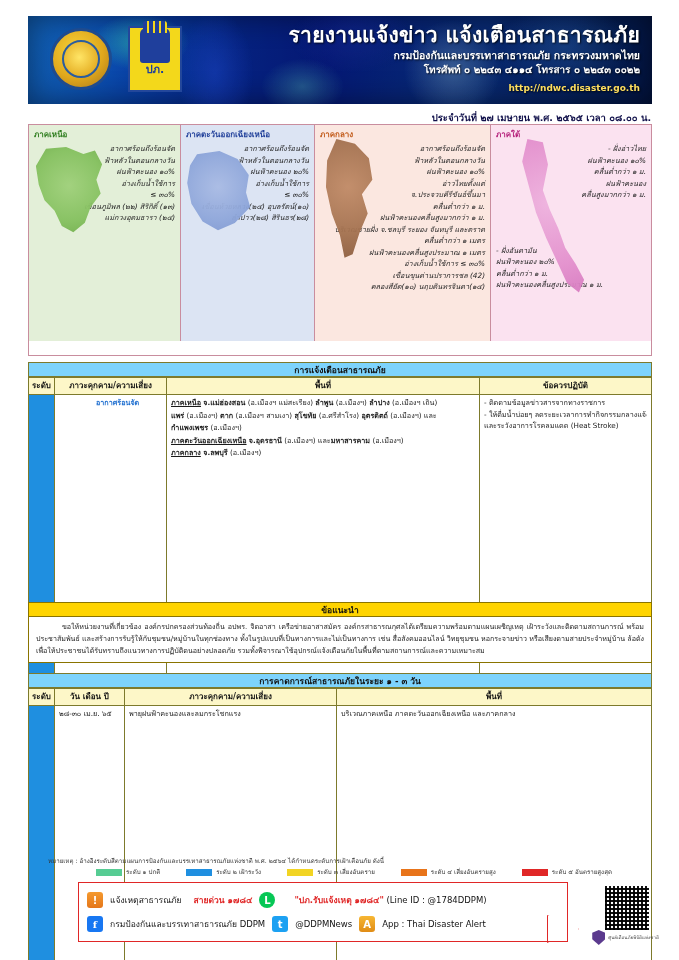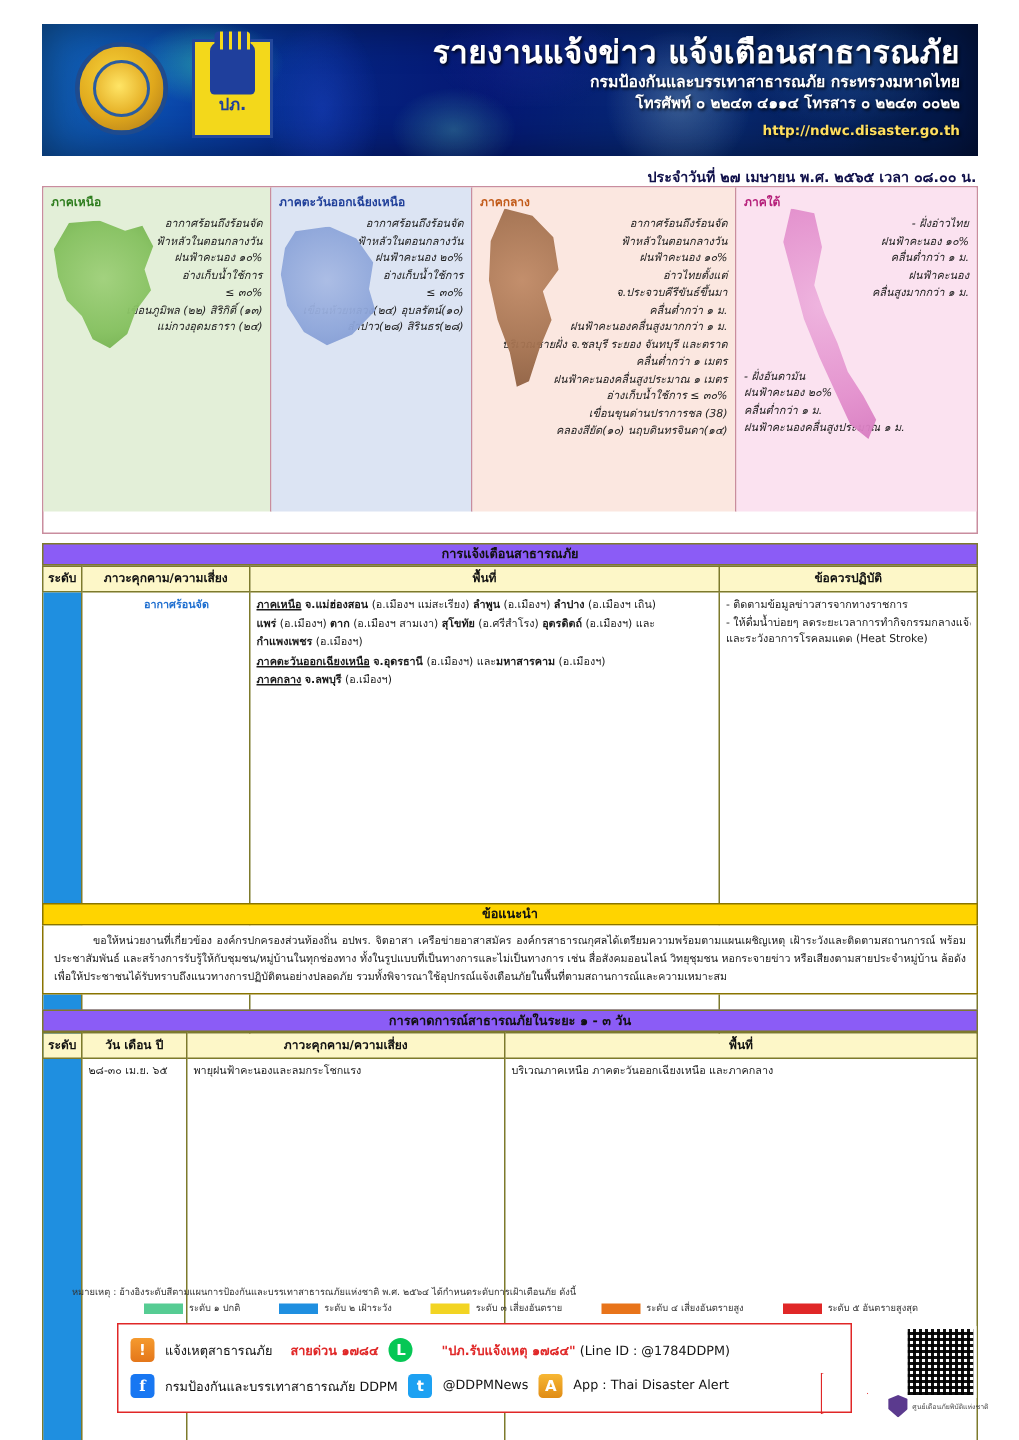--- a/index.html
+++ b/index.html
@@ -101,21 +101,21 @@
   .map-c{left:4px;top:14px;width:58px;height:120px;
     background:radial-gradient(circle at 50% 40%,#c08a66 0%,#a3714f 60%,#8a5c3e 100%);
     clip-path:polygon(30% 0%,62% 4%,86% 16%,92% 34%,74% 46%,84% 62%,70% 78%,58% 96%,44% 99%,36% 80%,22% 62%,12% 40%,14% 18%);}
   .map-s{left:14px;top:14px;width:86px;height:160px;
     background:radial-gradient(circle at 50% 40%,#eeb2de 0%,#e390cd 60%,#d476bd 100%);
     clip-path:polygon(26% 0%,44% 2%,50% 16%,44% 32%,52% 44%,62% 56%,70% 68%,82% 78%,92% 88%,86% 96%,72% 90%,60% 76%,48% 62%,36% 46%,28% 30%,20% 14%);}
 
   
   .section{position:absolute;left:28px;width:624px;box-sizing:border-box;}
   .sec-title{height:15px;line-height:15px;text-align:center;font-size:8.5px;font-weight:bold;
-    background:#8b5cf6;border:1px solid #7d7a2c;box-sizing:border-box;color:#111;}
+    background:#7dd3fc;border:1px solid #7d7a2c;box-sizing:border-box;color:#111;}
   .tbl{width:100%;border-collapse:collapse;table-layout:fixed;}
   .tbl th,.tbl td{border:1px solid #7d7a2c;box-sizing:border-box;vertical-align:top;}
   .tbl th{background:#fdf7c8;font-size:8px;font-weight:bold;height:17px;text-align:center;color:#111;}
   .tbl td{font-size:7.2px;padding:2px 4px;line-height:11.5px;background:#fff;}
   .lvl-cell{padding:0 !important;width:26px;text-align:center;vertical-align:middle !important;}
   .lvl-chip{display:flex;align-items:center;justify-content:center;width:100%;height:100%;
     min-height:28px;color:#fff;font-size:7.5px;font-weight:bold;
     writing-mode:vertical-rl;transform:rotate(180deg);letter-spacing:1px;}
   .lvl-watch{background:#1f8fe0;}
   .risk-cell{width:112px;}
@@ -226,21 +226,21 @@
           <div>ฟ้าหลัวในตอนกลางวัน</div>
           <div>ฝนฟ้าคะนอง ๑๐%</div>
           <div>อ่าวไทยตั้งแต่</div>
           <div>จ.ประจวบคีรีขันธ์ขึ้นมา</div>
           <div>คลื่นต่ำกว่า ๑ ม.</div>
           <div>ฝนฟ้าคะนองคลื่นสูงมากกว่า ๑ ม.</div>
           <div>บริเวณชายฝั่ง จ.ชลบุรี ระยอง จันทบุรี และตราด</div>
           <div>คลื่นต่ำกว่า ๑ เมตร</div>
           <div>ฝนฟ้าคะนองคลื่นสูงประมาณ ๑ เมตร</div>
           <div>อ่างเก็บน้ำใช้การ ≤ ๓๐%</div>
-          <div>เขื่อนขุนด่านปราการชล (38)</div>
+          <div>เขื่อนขุนด่านปราการชล (42)</div>
           <div>คลองสียัด(๑๐) นฤบดินทรจินดา(๑๔)</div>
         </div>
       </div>
 
       <div class="fcol fc-south">
         <div class="fc-label">ภาคใต้</div>
         <div class="minimap map-s"></div>
         <div class="fc-lines">
           <div>- ฝั่งอ่าวไทย</div>
           <div>ฝนฟ้าคะนอง ๑๐%</div>

